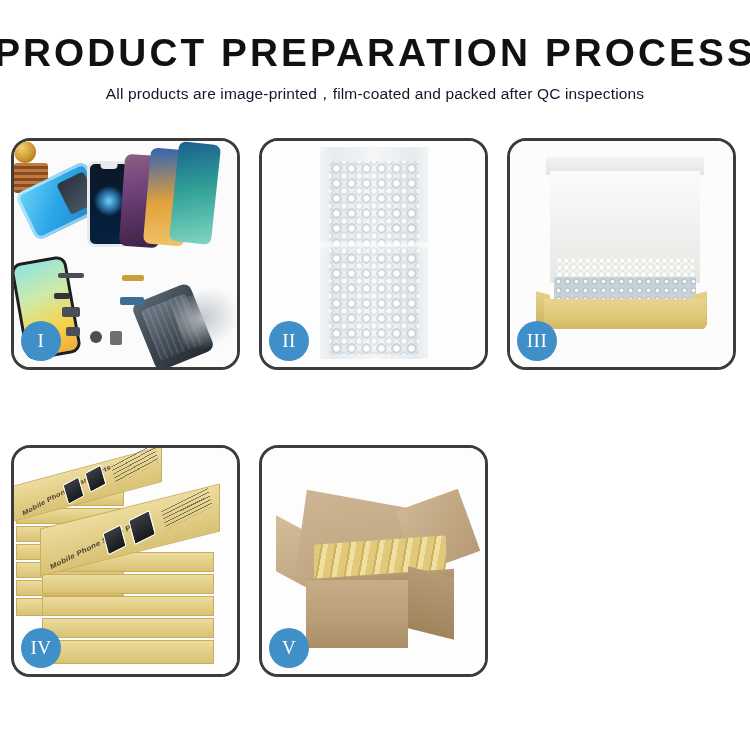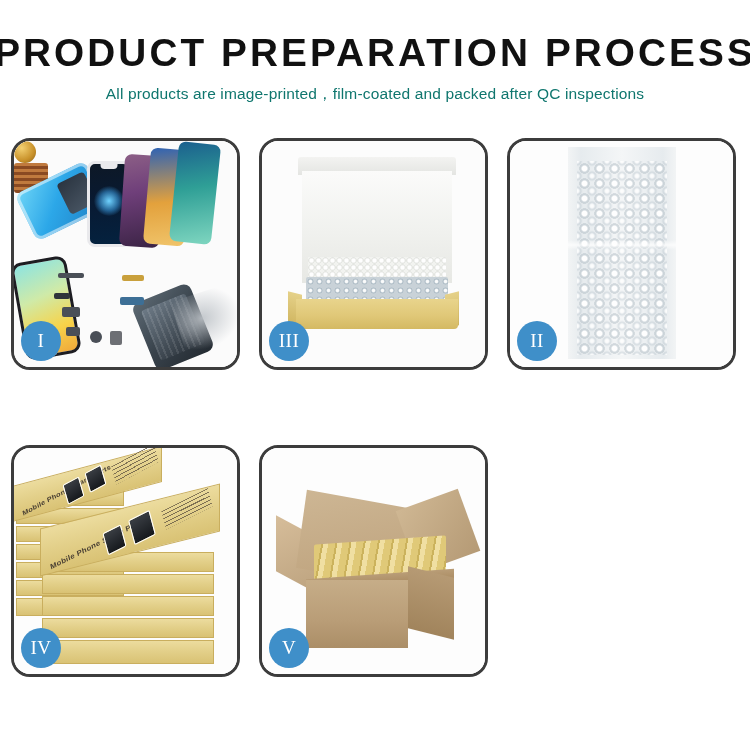--- a/index.html
+++ b/index.html
@@ -20,21 +20,21 @@
     letter-spacing:3.0px;
     color:#111111;
     line-height:1.05;
     transform:scaleX(1.02);
   }
   .subtitle{
     margin-top:10px;
     font-family:"Liberation Sans", sans-serif;
     font-size:15.5px;
     letter-spacing:0.15px;
-    color:#0f766e;
+    color:#0f172a;
   }
 
   
   .grid{
     position:absolute;
     top:138px; left:11px;
     width:728px;
     display:grid;
     grid-template-columns:repeat(3,229px);
     grid-template-rows:repeat(2,232px);
@@ -344,43 +344,43 @@
         <div class="part" style="left:48px;top:166px;width:18px;height:10px;"></div>
         <div class="part" style="left:52px;top:186px;width:14px;height:9px;"></div>
         <div class="part" style="left:76px;top:190px;width:12px;height:12px;border-radius:50%;"></div>
         <div class="part" style="left:96px;top:190px;width:12px;height:14px;background:#6d6f74;"></div>
         <div class="part" style="left:34px;top:198px;width:9px;height:16px;background:#9aa0a8;"></div>
         <div class="part" style="left:40px;top:152px;width:16px;height:6px;background:#2f343a;"></div>
       </div>
       <div class="badge">I</div>
     </div>
 
+    <div class="panel p2">
+      <div class="scene">
+        <div class="wrap">
+          <div class="bubbles"></div>
+          <div class="wrap-shine"></div>
+        </div>
+      </div>
+      <div class="badge">II</div>
+    </div>
+
     <div class="panel p3">
       <div class="scene">
         <div class="b3-lid"></div>
         <div class="b3-inner"></div>
         <div class="b3-foam"></div>
         <div class="b3-content"></div>
         <div class="b3-lflap"></div>
         <div class="b3-rflap"></div>
         <div class="b3-front"></div>
       </div>
       <div class="badge">III</div>
     </div>
 
-    <div class="panel p2">
-      <div class="scene">
-        <div class="wrap">
-          <div class="bubbles"></div>
-          <div class="wrap-shine"></div>
-        </div>
-      </div>
-      <div class="badge">II</div>
-    </div>
-
     <div class="panel p4">
       <div class="scene stack">
 
         <div class="kbox" style="left:2px;top:42px;width:108px;height:16px;"></div>
         <div class="kbox" style="left:2px;top:60px;width:108px;height:16px;"></div>
         <div class="kbox" style="left:2px;top:78px;width:108px;height:16px;"></div>
         <div class="kbox" style="left:2px;top:96px;width:108px;height:16px;"></div>
         <div class="kbox" style="left:2px;top:114px;width:108px;height:16px;"></div>
         <div class="kbox" style="left:2px;top:132px;width:108px;height:16px;"></div>
         <div class="kbox" style="left:2px;top:150px;width:108px;height:18px;"></div>

